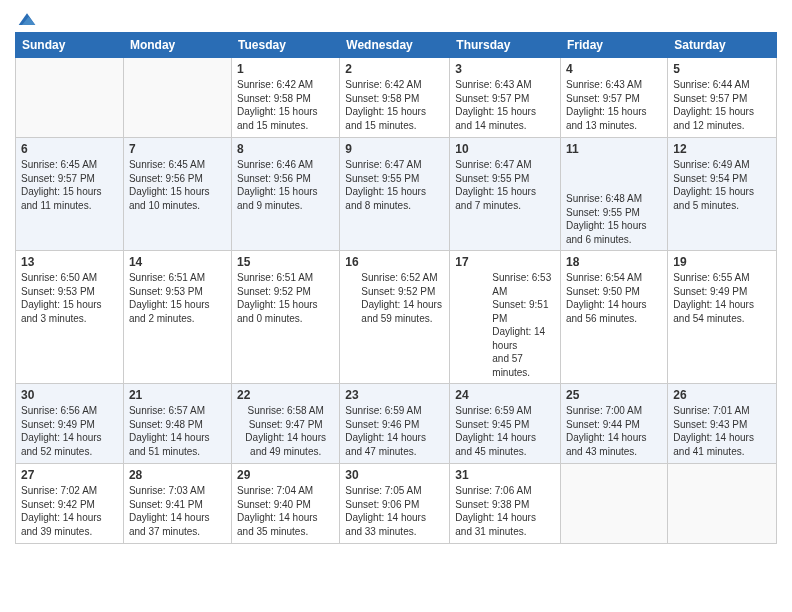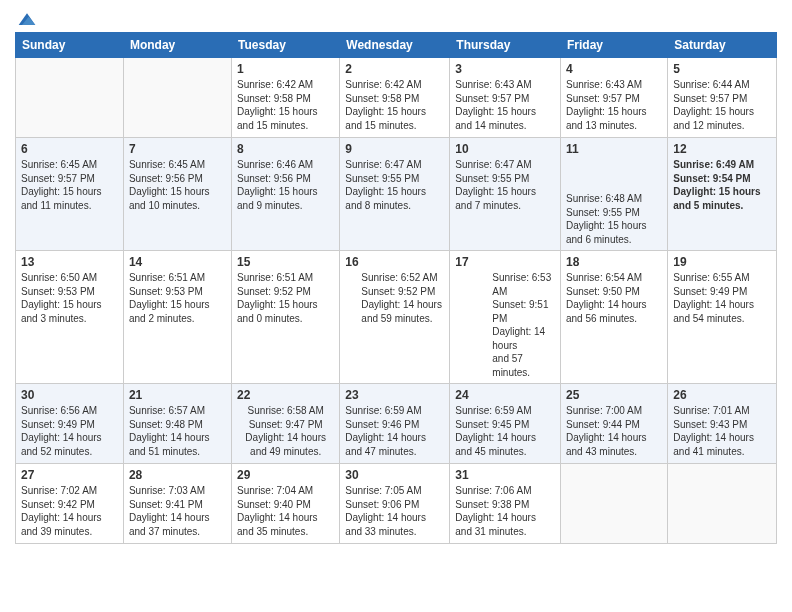--- a/index.html
+++ b/index.html
@@ -210,21 +210,21 @@
           </td>
           <td class="row-alt">
             <span class="day-num">11</span>
             <div class="day-info" style="white-space: pre-line; margin-top: 36px;">Sunrise: 6:48 AM
 Sunset: 9:55 PM
 Daylight: 15 hours
 and 6 minutes.</div>
           </td>
           <td class="row-alt">
             <span class="day-num">12</span>
-            <div class="day-info" style="white-space: pre-line; font-weight: bold;">Sunrise: 6:49 AM
+            <div class="day-info" style="white-space: pre-line;">Sunrise: 6:49 AM
 Sunset: 9:54 PM
 Daylight: 15 hours
 and 5 minutes.</div>
           </td>
         </tr>
         <tr>
           <td class="row-white">
             <span class="day-num">13</span>
             <div class="day-info" style="white-space: pre-line;">Sunrise: 6:50 AM
 Sunset: 9:53 PM

